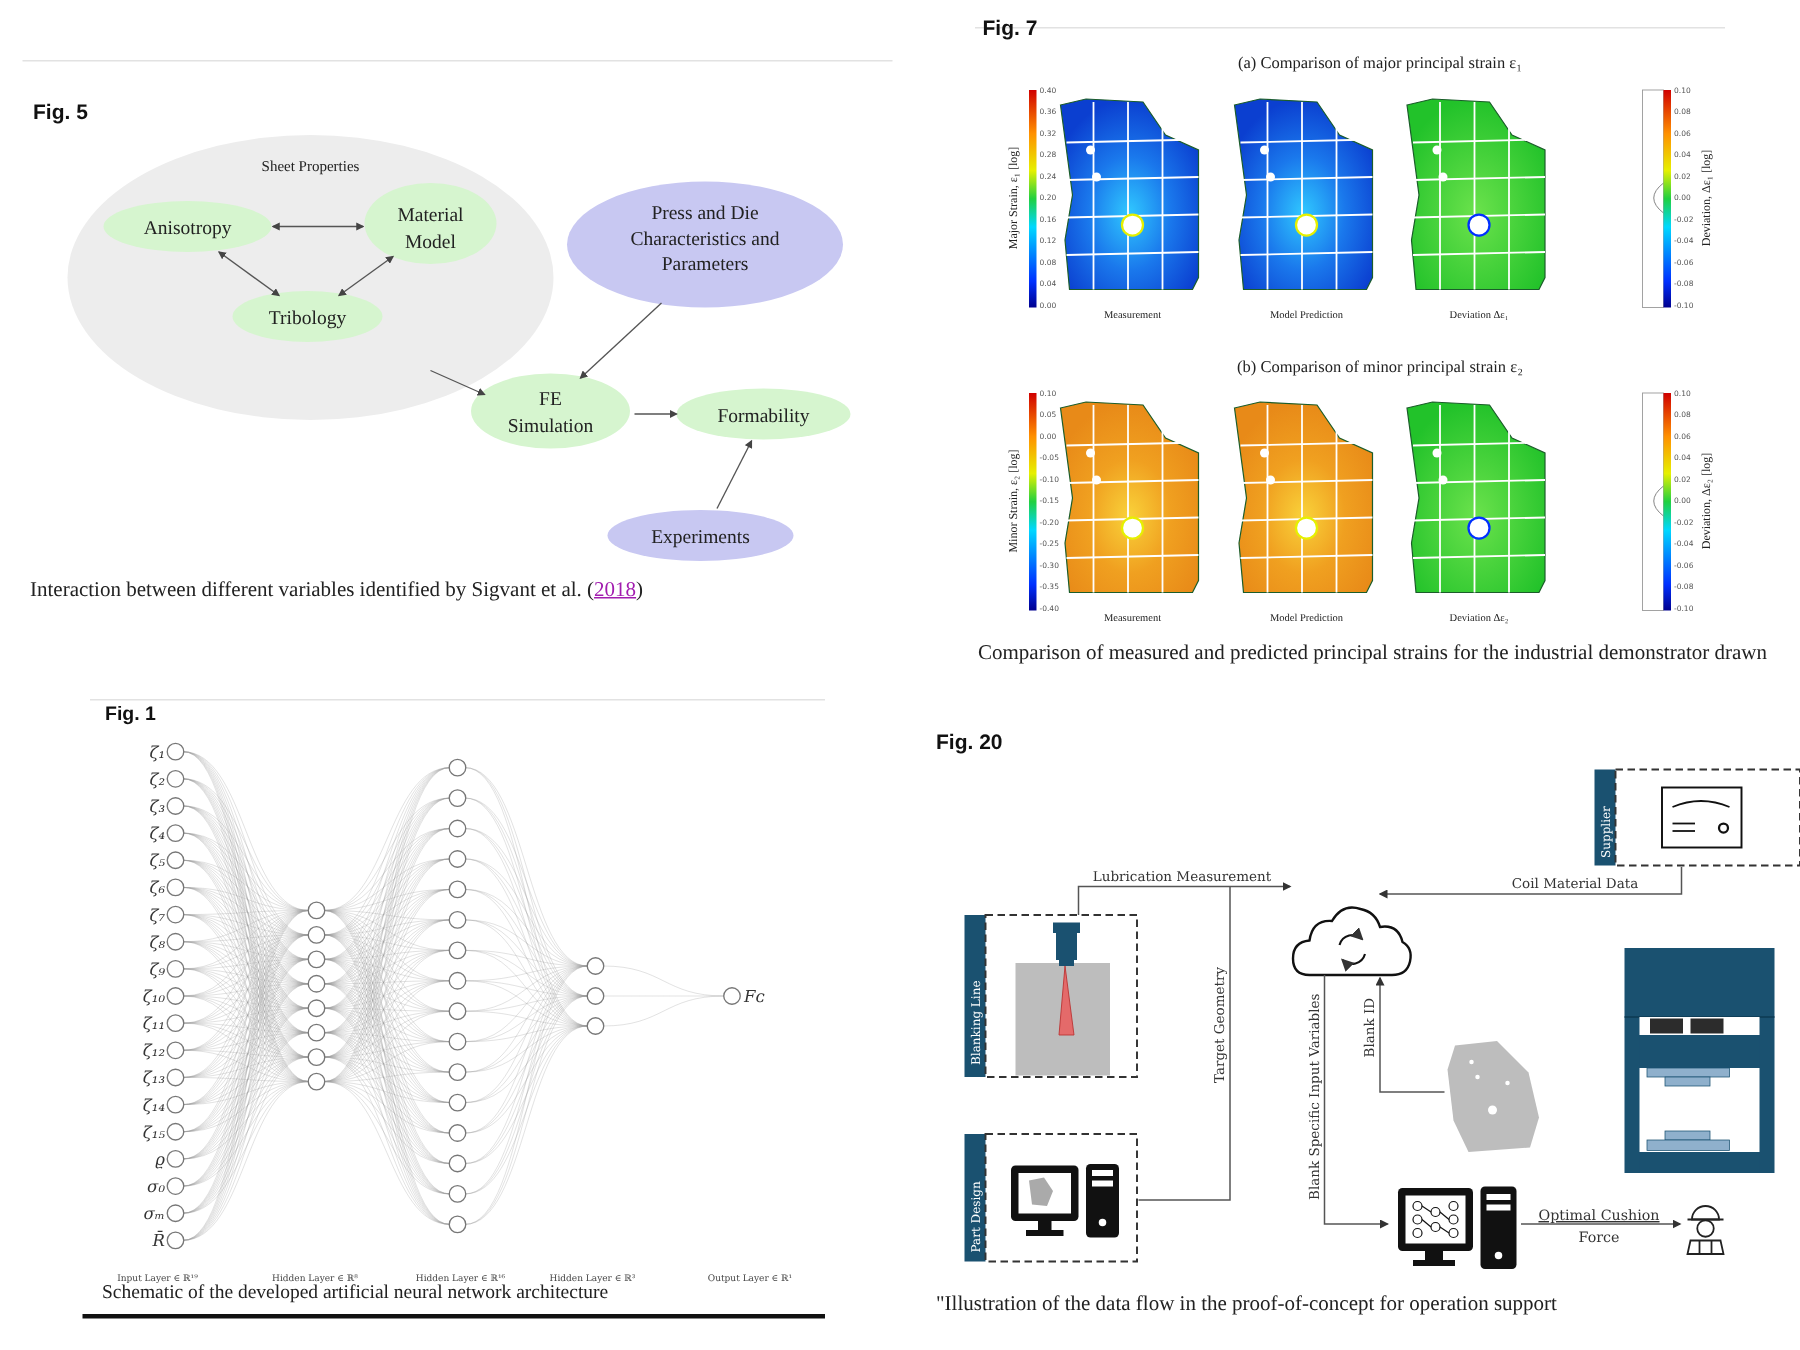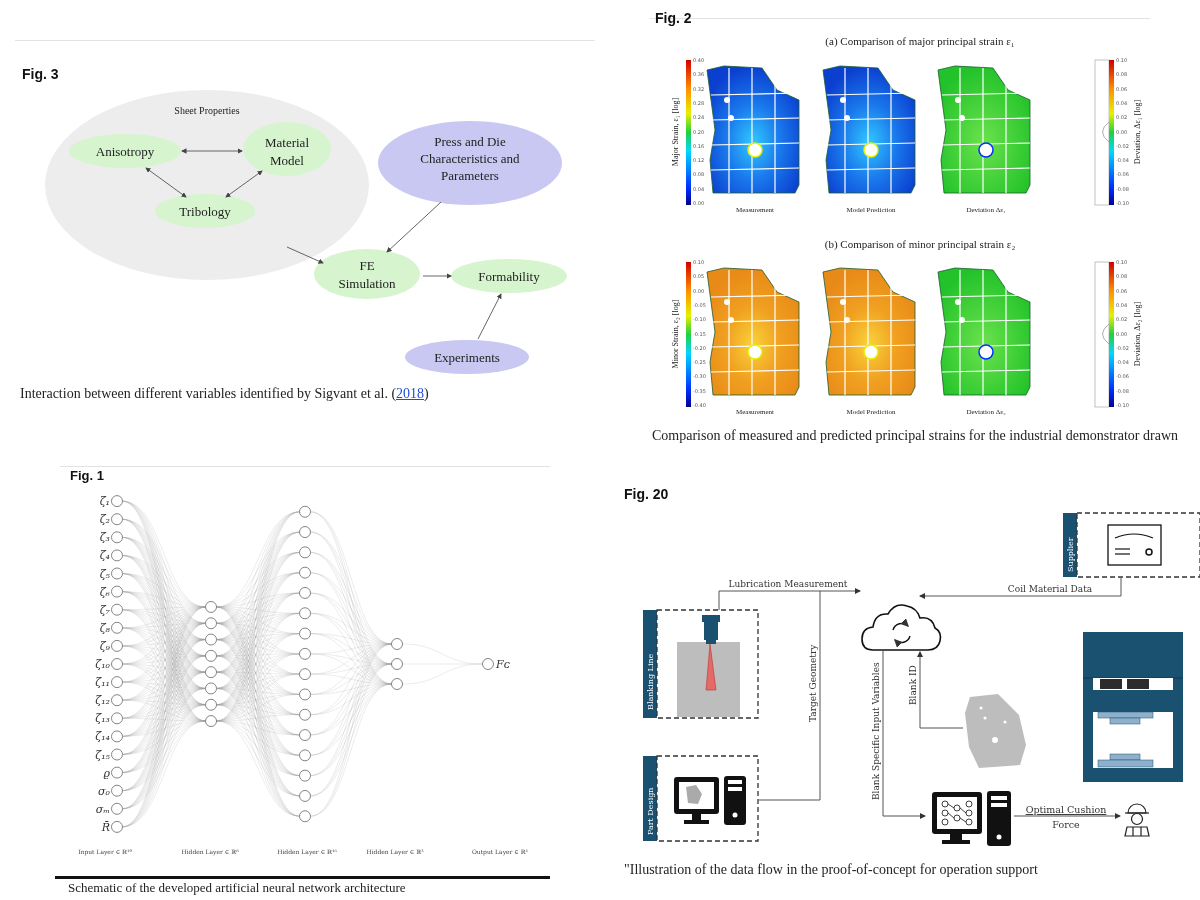--- a/index.html
+++ b/index.html
@@ -4,27 +4,27 @@
 <style>
   html,body{margin:0;padding:0;background:#fff;}
   body{width:1200px;height:900px;position:relative;overflow:hidden;font-family:"DejaVu Serif",serif;color:#222;}
   .abs{position:absolute;}
   .figlabel{font-family:"Liberation Sans",sans-serif;font-weight:bold;font-size:14px;color:#111;}
   .caption{font-family:"Liberation Serif",serif;font-size:14px;color:#222;}
   .hr{position:absolute;height:1px;background:#e2e2e2;}
   svg text{font-family:"DejaVu Serif",serif;}
   .node-text{font-family:"Liberation Serif",serif;fill:#222;}
   .cb-tick{font-family:"DejaVu Sans",sans-serif;font-size:5px;fill:#555;}
-  a.cite{color:#1d4ed8;text-decoration:underline;}
+  a.cite{color:#a21caf;text-decoration:underline;}
 </style>
 </head>
 <body>
 
 <div class="hr" style="left:15px;top:40px;width:580px;"></div>
-<div class="abs figlabel" style="left:22px;top:66px;">Fig. 3</div>
+<div class="abs figlabel" style="left:22px;top:66px;">Fig. 5</div>
 <svg class="abs" style="left:0;top:80px;" width="600" height="300">
   <defs>
     <marker id="ah" markerWidth="6" markerHeight="6" refX="5" refY="3" orient="auto">
         <path d="M0,0 L6,3 L0,6 z" fill="#444"></path>
       </marker>
     <marker id="ahs" markerWidth="6" markerHeight="6" refX="1" refY="3" orient="auto">
         <path d="M6,0 L0,3 L6,6 z" fill="#444"></path>
       </marker>
   </defs>
   <ellipse cx="207" cy="105" rx="162" ry="95" fill="#ededed"></ellipse>
@@ -53,21 +53,21 @@
     <line x1="226" y1="117" x2="262" y2="91" marker-start="url(#ahs)" marker-end="url(#ah)"></line>
     <line x1="287" y1="167" x2="323" y2="183" marker-end="url(#ah)"></line>
     <line x1="441" y1="122" x2="387" y2="172" marker-end="url(#ah)"></line>
     <line x1="423" y1="196" x2="451" y2="196" marker-end="url(#ah)"></line>
     <line x1="478" y1="259" x2="501" y2="214" marker-end="url(#ah)"></line>
   </g>
 </svg>
 <div class="abs caption" style="left:20px;top:386px;"><span>Interaction between different variables identified by Sigvant et al. (</span><a class="cite">2018</a><span>)</span></div>
 
 <div class="hr" style="left:650px;top:18px;width:500px;"></div>
-<div class="abs figlabel" style="left:655px;top:10px;">Fig. 2</div>
+<div class="abs figlabel" style="left:655px;top:10px;">Fig. 7</div>
 
 <svg class="abs" style="left:640px;top:25px;" width="560" height="400" id="fig12svg">
   <defs>
     <linearGradient id="jet" x1="0" y1="1" x2="0" y2="0">
       <stop offset="0" stop-color="#00008f"></stop>
         <stop offset="0.12" stop-color="#0030ff"></stop>
       <stop offset="0.37" stop-color="#00d8ff"></stop>
         <stop offset="0.5" stop-color="#20d040"></stop>
       <stop offset="0.63" stop-color="#e6f000"></stop>
         <stop offset="0.8" stop-color="#ff9000"></stop>
@@ -639,21 +639,21 @@
     <text x="50" y="314.70000000000005" font-size="11" text-anchor="end" fill="#333" font-style="italic">σ₀</text>
     <text x="50" y="332.8" font-size="11" text-anchor="end" fill="#333" font-style="italic">σₘ</text>
     <text x="50" y="350.9" font-size="11" text-anchor="end" fill="#333" font-style="italic">R̄</text>
     <text x="436" y="188" font-size="11" fill="#333" font-style="italic">Fᴄ</text>
     <text x="45" y="374" font-size="6" text-anchor="middle" fill="#444">Input Layer ∈ ℝ¹⁹</text>
     <text x="150" y="374" font-size="6" text-anchor="middle" fill="#444">Hidden Layer ∈ ℝ⁸</text>
     <text x="247" y="374" font-size="6" text-anchor="middle" fill="#444">Hidden Layer ∈ ℝ¹⁶</text>
     <text x="335" y="374" font-size="6" text-anchor="middle" fill="#444">Hidden Layer ∈ ℝ³</text>
     <text x="440" y="374" font-size="6" text-anchor="middle" fill="#444">Output Layer ∈ ℝ¹</text>
   </svg>
-<div class="abs caption" style="left:68px;top:880px;font-size:13px;">Schematic of the developed artificial neural network architecture</div>
+<div class="abs caption" style="left:68px;top:853px;font-size:13px;">Schematic of the developed artificial neural network architecture</div>
 <div class="abs" style="left:55px;top:876px;width:495px;height:3px;background:#111;"></div>
 
 <div class="abs figlabel" style="left:624px;top:486px;">Fig. 20</div>
 <svg class="abs" style="left:620px;top:500px;" width="580" height="350">
   <defs>
     <marker id="ah2" markerWidth="6" markerHeight="6" refX="5" refY="3" orient="auto">
         <path d="M0,0 L6,3 L0,6 z" fill="#333"></path>
       </marker>
   </defs>
 

